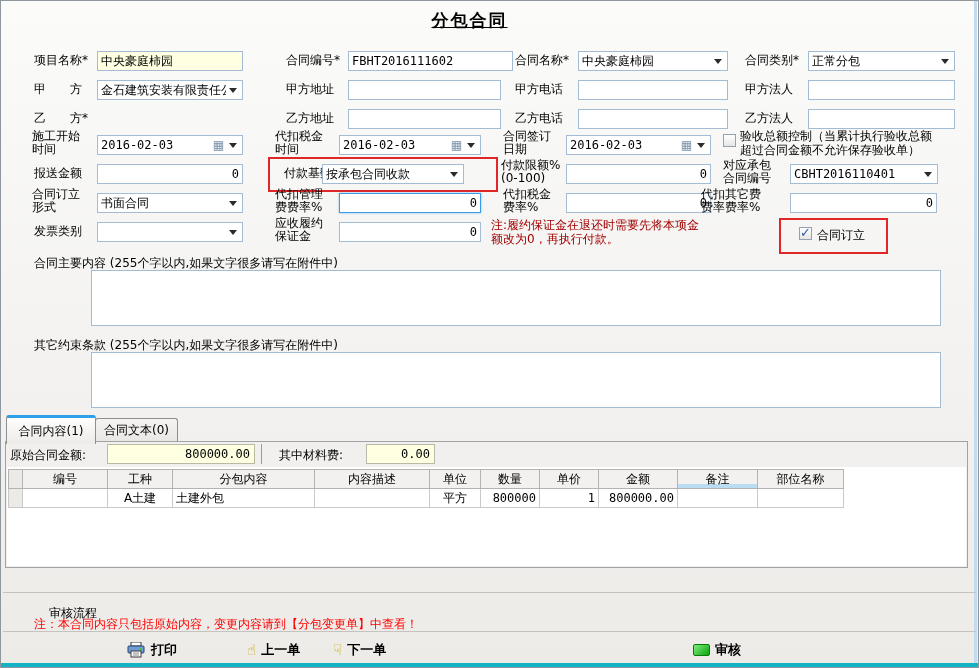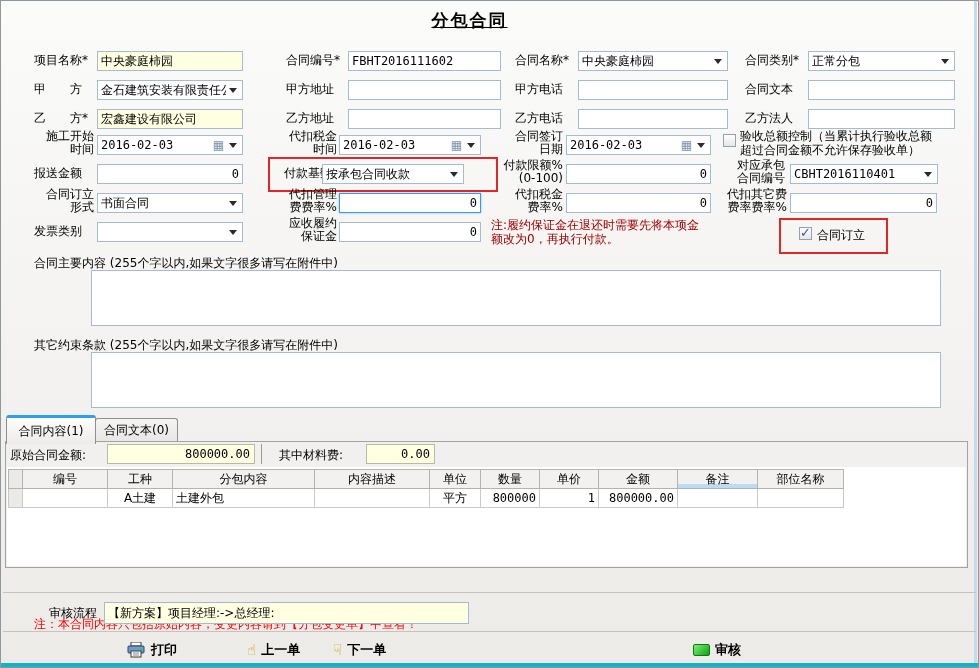--- a/index.html
+++ b/index.html
@@ -5,21 +5,21 @@
   html,body{margin:0;padding:0;background:#d9d9d9;}
   .window{
     position:relative;width:979px;height:668px;overflow:hidden;
     font-family:"DejaVu Sans",sans-serif;font-size:12px;color:#000;
     background:linear-gradient(180deg,#fbfbfa 0%,#f3f2f0 55%,#edebe8 100%);
     border:1px solid #8f979c;box-sizing:border-box;
   }
   .rstrip{position:absolute;right:1px;top:0;bottom:4px;width:3px;background:#c3dbee;}
   .title{position:absolute;left:0;right:40px;top:8px;text-align:center;
     font-size:17px;font-weight:bold;text-decoration:underline;letter-spacing:2px;}
-  .lbl{position:absolute;line-height:13px;white-space:pre-line;text-align:right;}
+  .lbl{position:absolute;line-height:13px;white-space:pre-line;text-align:left;}
   .lbl.la{text-align:left;}
   .fld{position:absolute;height:20px;border:1px solid #a3bcd3;background:#fff;
     font-family:"DejaVu Sans",sans-serif;font-size:12px;padding:1px 3px;box-sizing:border-box;outline:none;}
   .fld.yellow{background:#ffffe1;}
   .fld.num{text-align:right;font-family:"DejaVu Sans Mono",monospace;}
   .fld.focus{border:1px solid #3c99e8;box-shadow:0 0 2px rgba(60,153,232,.65);}
   .mono{font-family:"DejaVu Sans Mono",monospace;}
   .cmb{position:absolute;height:20px;border:1px solid #a3bcd3;background:#fff;
     box-sizing:border-box;display:flex;align-items:center;padding-left:3px;cursor:default;}
   .cval{flex:1;overflow:hidden;white-space:nowrap;}
@@ -68,46 +68,45 @@
 </head>
 <body>
 
 <div class="window">
   <div class="rstrip"></div>
   <div class="title">分包合同</div>
 
   <div class="lbl la" style="left:33px;top:53px;width:62px">项目名称*</div>
   <input class="fld yellow" style="left: 96px; top: 50px; width: 146px;" value="中央豪庭柿园">
   <div class="lbl la" style="left:285px;top:53px;width:62px">合同编号*</div>
-  <input class="fld mono" style="left: 347px; top: 50px; width: 153px;" value="FBHT2016111602">
+  <input class="fld mono" style="left: 347px; top: 50px; width: 165px;" value="FBHT2016111602">
   <div class="lbl la" style="left:514px;top:53px;width:62px">合同名称*</div>
   <div class="cmb" style="left:577px;top:50px;width:150px">
     <span class="cval">中央豪庭柿园</span>
     <span class="arr"></span>
   </div>
   <div class="lbl la" style="left:744px;top:53px;width:62px">合同类别*</div>
   <div class="cmb" style="left:807px;top:50px;width:147px">
     <span class="cval">正常分包</span>
     <span class="arr"></span>
   </div>
 
   <div class="lbl la" style="left:33px;top:82px;width:62px">甲　　方</div>
   <div class="cmb" style="left:96px;top:79px;width:146px">
     <span class="cval">金石建筑安装有限责任公司</span>
     <span class="arr"></span>
   </div>
   <div class="lbl la" style="left:285px;top:82px;width:62px">甲方地址</div>
   <input class="fld" style="left: 347px; top: 79px; width: 153px;" value="">
   <div class="lbl la" style="left:514px;top:82px;width:62px">甲方电话</div>
   <input class="fld" style="left: 577px; top: 79px; width: 150px;" value="">
-  <div class="lbl la" style="left:744px;top:82px;width:62px">合同文本</div>
+  <div class="lbl la" style="left:744px;top:82px;width:62px">甲方法人</div>
   <input class="fld" style="left: 807px; top: 79px; width: 147px;" value="">
 
   <div class="lbl la" style="left:33px;top:111px;width:62px">乙　　方*</div>
-  <input class="fld yellow" style="left: 96px; top: 108px; width: 146px;" value="宏鑫建设有限公司">
   <div class="lbl la" style="left:285px;top:111px;width:62px">乙方地址</div>
   <input class="fld" style="left: 347px; top: 108px; width: 153px;" value="">
   <div class="lbl la" style="left:514px;top:111px;width:62px">乙方电话</div>
   <input class="fld" style="left: 577px; top: 108px; width: 150px;" value="">
   <div class="lbl la" style="left:744px;top:111px;width:62px">乙方法人</div>
   <input class="fld" style="left: 807px; top: 108px; width: 147px;" value="">
 
   <div class="lbl" style="left:31px;top:129px;width:62px">施工开始
 时间</div>
   <div class="cmb" style="left:96px;top:134px;width:146px">
@@ -244,21 +243,20 @@
         </tr>
       </tbody>
         </table>
     </div>
   </div>
 
   <div class="note red" style="left:33px;top:572px;width:700px">注：本合同内容只包括原始内容，变更内容请到【分包变更单】中查看！</div>
   <div class="hline" style="top:591px"></div>
 
   <div class="lbl la" style="left:48px;top:606px;width:60px">审核流程</div>
-  <input class="fld yellow" style="left: 103px; top: 601px; width: 365px; height: 22px;" value="【新方案】项目经理:-&gt;总经理:">
   <div class="hline" style="top:630px"></div>
 
   <div class="toolbtn" style="left:126px">
     <svg width="19" height="16" viewBox="0 0 19 16">
       <rect x="4" y="0" width="10" height="4" fill="#ffffff" stroke="#3a3a3a" stroke-width="1"></rect>
       <rect x="1" y="4" width="16" height="7" rx="1" fill="#6f9bd2" stroke="#29456e" stroke-width="1"></rect>
       <rect x="13" y="6" width="2" height="2" fill="#2bd52b"></rect>
       <rect x="4" y="9" width="10" height="6" fill="#ffffff" stroke="#3a3a3a" stroke-width="1"></rect>
       <line x1="6" y1="11" x2="12" y2="11" stroke="#8a8a8a" stroke-width="1"></line>
       <line x1="6" y1="13" x2="12" y2="13" stroke="#8a8a8a" stroke-width="1"></line>

